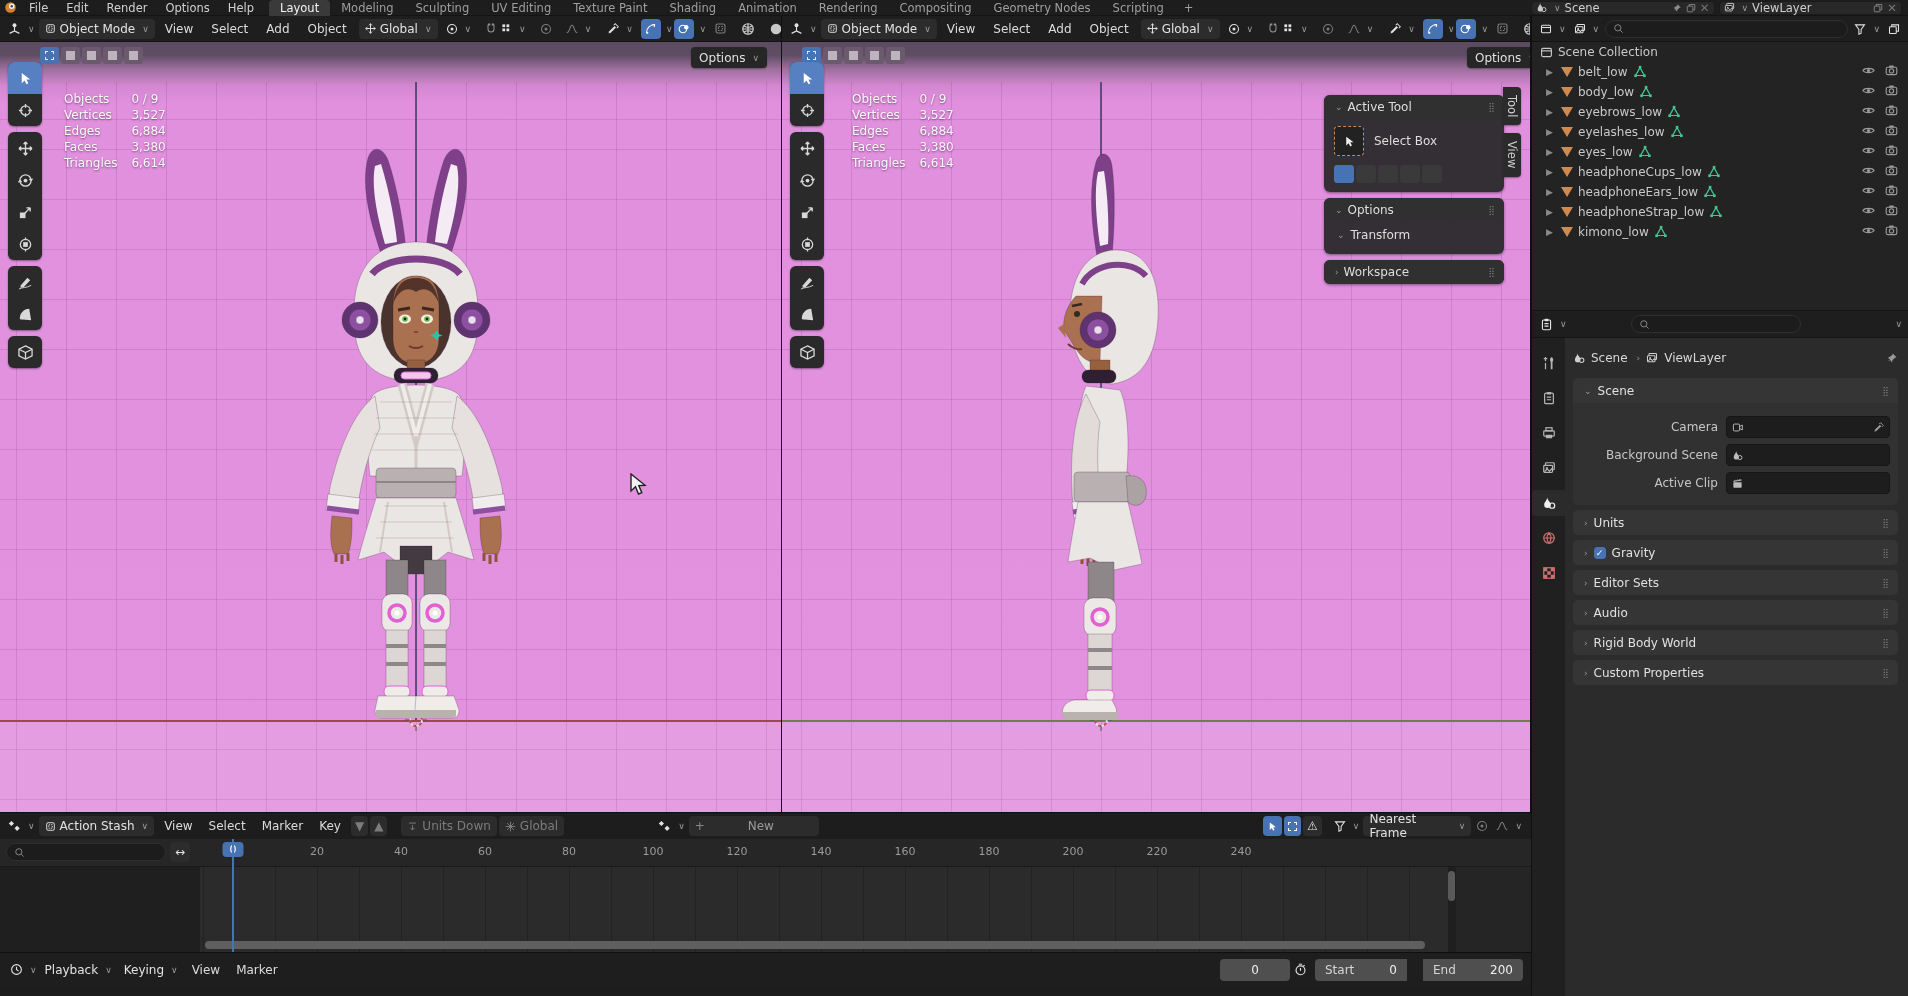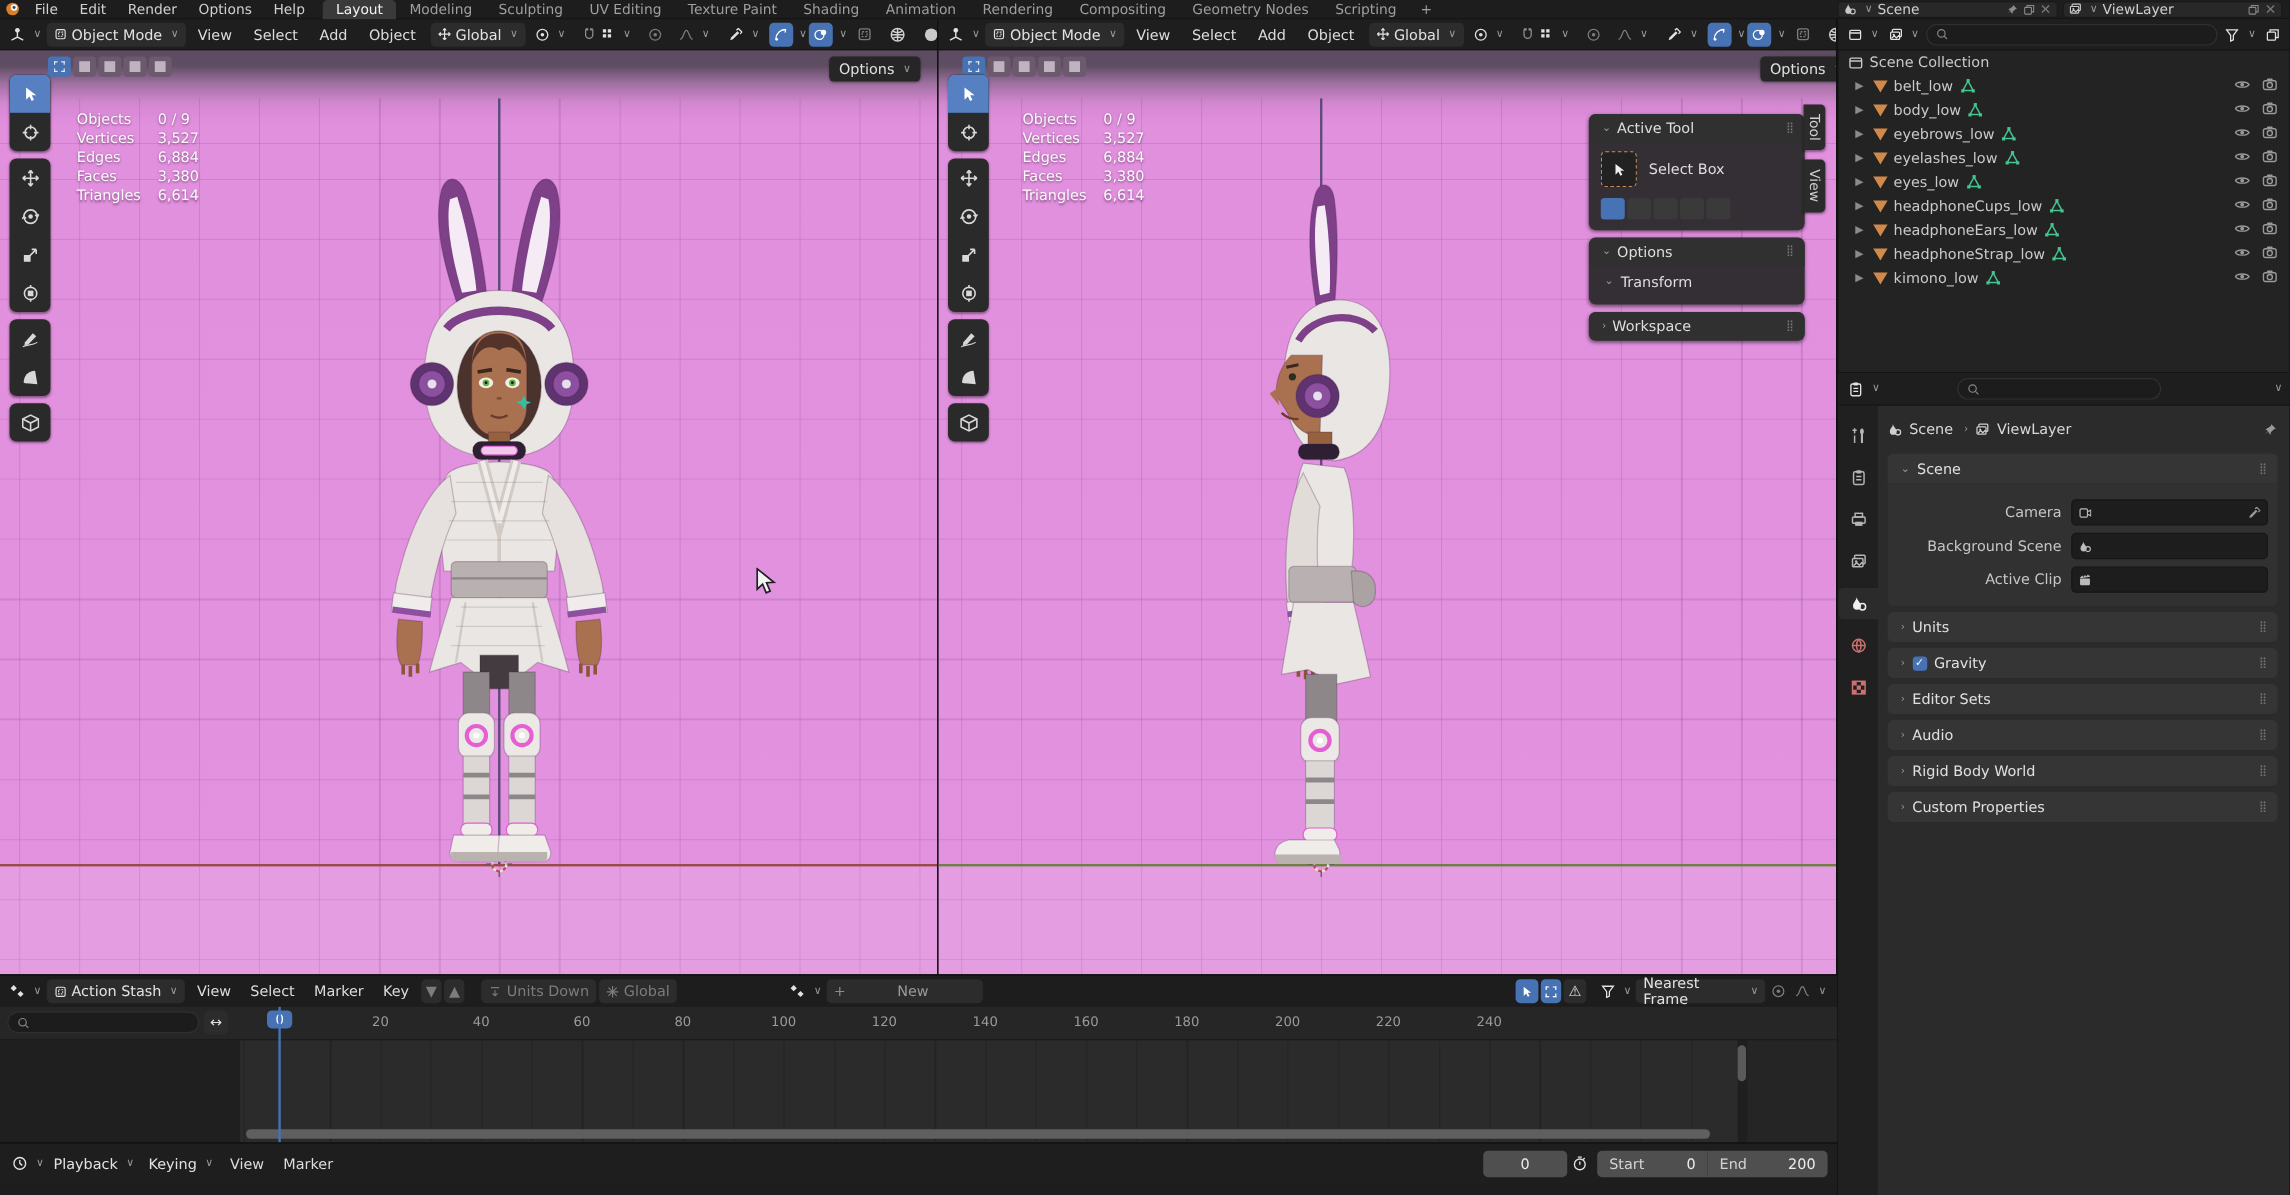--- a/index.html
+++ b/index.html
@@ -113,21 +113,21 @@
   #dope-grid { position:absolute; left:200px; top:0; width:1248px; height:86px; background:#2b2b2b;
     background-image:repeating-linear-gradient(90deg,#232323 0 1px,transparent 1px 42px); background-position:33px 0; }
   #dope-margin { position:absolute; left:1456px; top:0; width:75px; height:86px; background:#252525; }
   #vscroll { position:absolute; left:1448px; top:4px; width:7px; height:30px; background:#5a5a5a; border-radius:4px; }
   #hscroll { position:absolute; left:205px; top:74px; width:1220px; height:8px; background:#5f5f5f; border-radius:5px; }
   #playhead { position:absolute; left:232px; top:26px; width:2px; height:114px; background:#4772b3; }
 
   
   #timebar { left:0; top:952px; width:1531px; height:34px; background:#1e1e1e; border-top:1px solid #0f0f0f; display:flex; align-items:center; padding:0 8px; }
   .numfield { background:#4f4f4f; border-radius:4px; height:22px; display:flex; align-items:center; padding:0 10px; gap:8px; color:#eee; }
-  #range-group { display:flex; gap:0; margin-left:4px; }
+  #range-group { display:flex; gap:16px; margin-left:4px; }
   #range-group .numfield { border-radius:0; }
   #range-group .numfield:first-child { border-radius:4px 0 0 4px; }
   #range-group .numfield:last-child { border-radius:0 4px 4px 0; }
 
   
   #statusbar { left:0; top:986px; width:1908px; height:10px; background:#191919; overflow:hidden; display:flex; gap:0; color:#8d8d8d; font-size:11px; }
   .hint { position:absolute; top:2px; display:flex; gap:5px; align-items:center; }
   .mouse-ic { width:7px; height:10px; border:1px solid #8d8d8d; border-radius:3px; }
 
   

